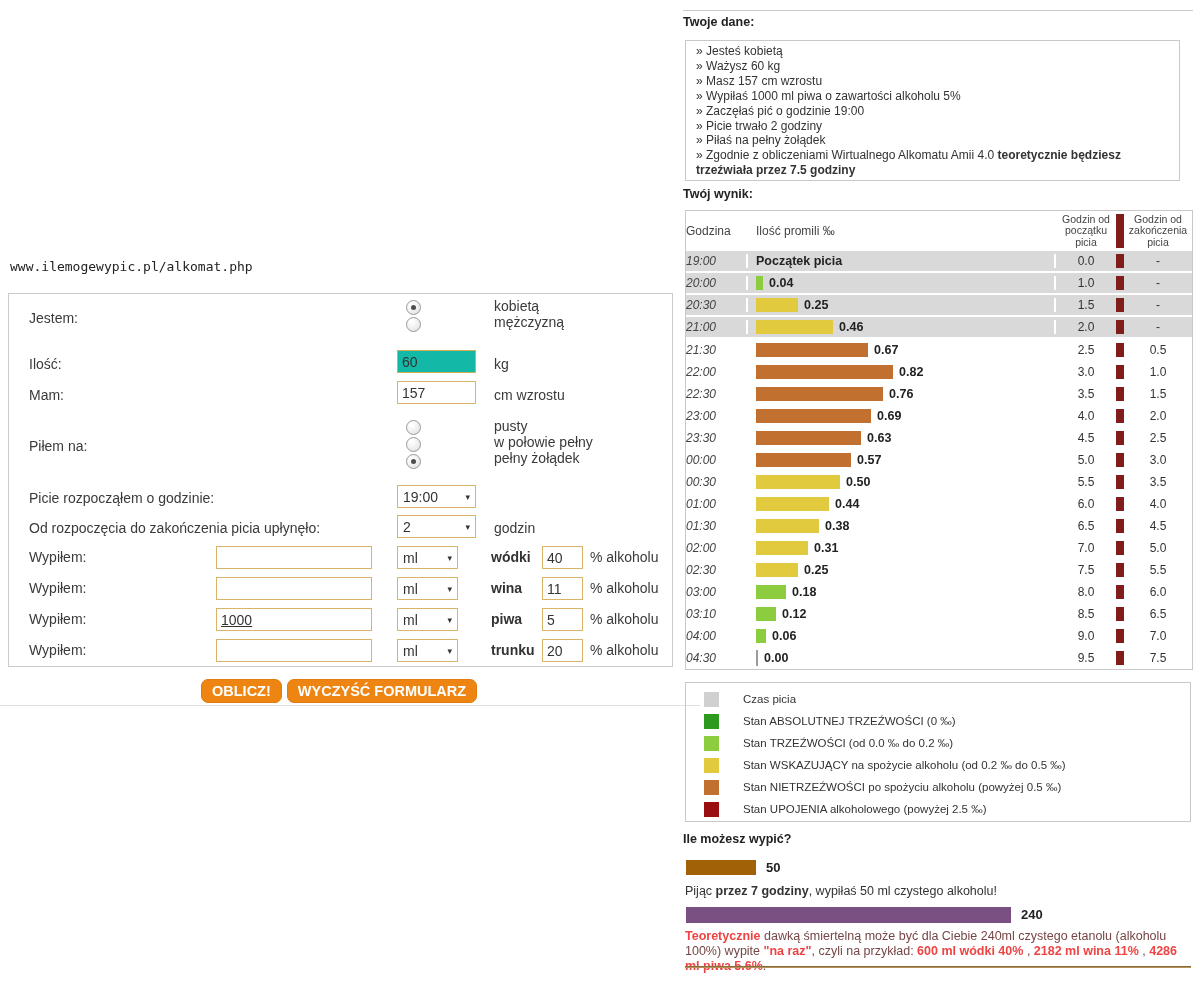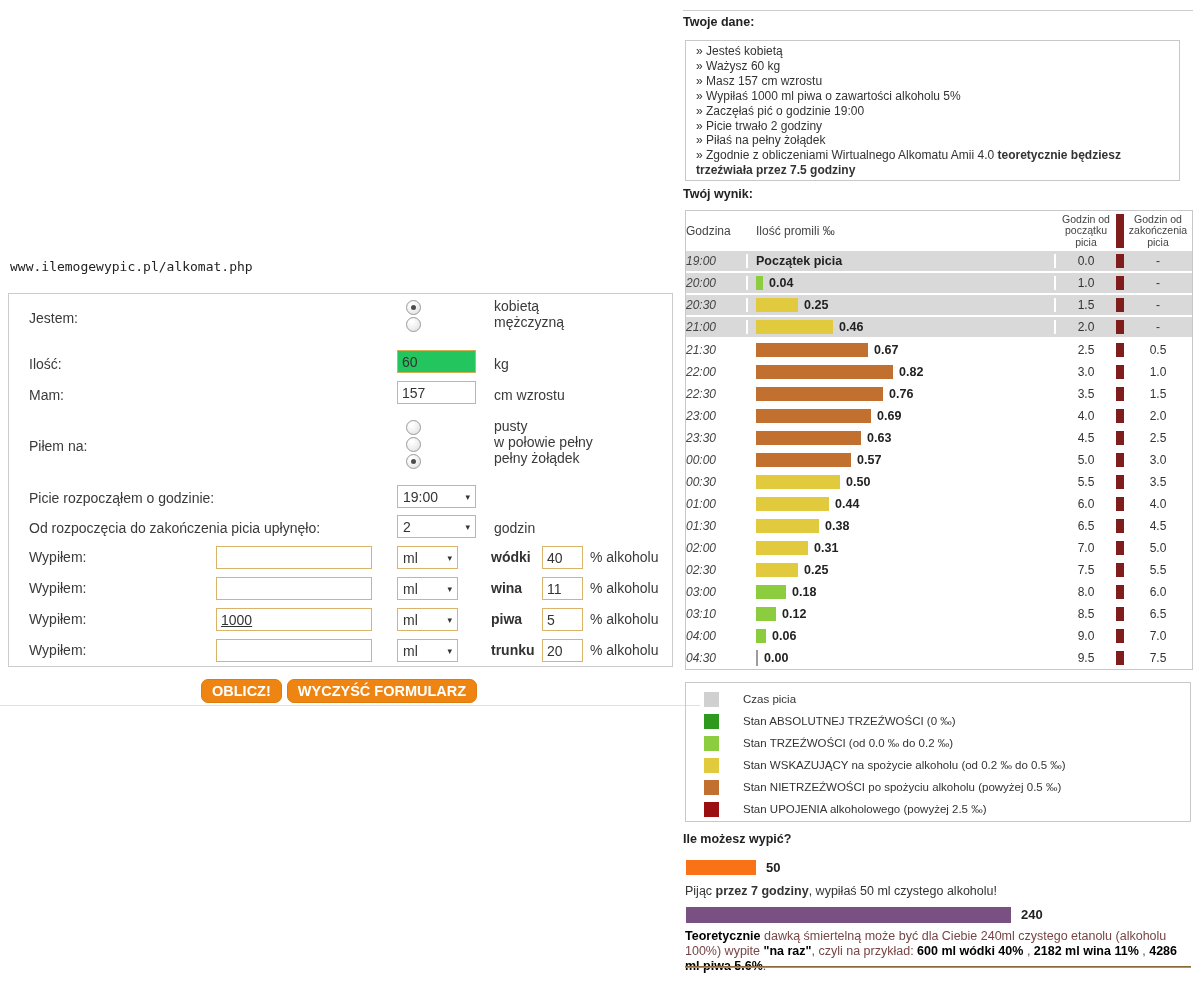--- a/index.html
+++ b/index.html
@@ -17,21 +17,21 @@
   .radio-col{position:absolute;left:397px;}
   .radio{width:13px;height:13px;border-radius:50%;border:1px solid #9a9a9a;
          background:radial-gradient(circle at 35% 30%,#fff 10%,#e9e9e9 70%,#d2d2d2);
          margin-bottom:2px;position:relative;}
   .radio.selected::after{content:"";position:absolute;left:4px;top:4px;width:5px;height:5px;
          border-radius:50%;background:#4d4d4d;}
   .opt-col{position:absolute;left:485px;}
   .opt-label{font-size:14px;color:#3a3a3a;line-height:16px;white-space:nowrap;}
   .tinput{position:absolute;box-sizing:border-box;border:1px solid #d9b36a;background:#fff;
           font-family:"Liberation Sans",sans-serif;font-size:14px;color:#333;padding:1px 4px;height:23px;}
-  .tinput.yellow{background:#22c55e;border-color:#d3ae55;}
+  .tinput.yellow{background:#14b8a6;border-color:#d3ae55;}
   .sel{position:absolute;box-sizing:border-box;border:1px solid #d9b36a;background:#fff;height:23px;
        font-size:14px;color:#333;display:flex;align-items:center;justify-content:space-between;
        padding:0 5px;cursor:default;}
   .sel .arrow{font-size:9px;color:#333;margin-left:4px;}
   .drink-row{position:absolute;left:0;width:663px;height:24px;}
   .dr-label{top:3px;}
   .dr-amount{left:207px;top:0;width:156px;text-decoration:underline;}
   .dr-unit{left:388px;top:0;width:61px;gap:20px;}
   .dr-name{position:absolute;left:482px;top:3px;font-size:14px;font-weight:bold;color:#333;}
   .dr-pct{left:533px;top:0;width:41px;}
@@ -65,26 +65,26 @@
   .bar{height:14px;flex:none;}
   .bar-value{font-size:12.5px;font-weight:bold;color:#222;margin-left:6px;white-space:nowrap;}
   .start-label{margin-left:0;}
   .legend-box{position:absolute;left:2px;top:682px;width:506px;height:140px;border:1px solid #c8c8c8;
               box-sizing:border-box;padding-top:5px;}
   .legend-row{display:flex;align-items:center;height:22px;padding-left:18px;}
   .legend-swatch{width:15px;height:15px;flex:none;}
   .legend-label{font-size:11.5px;color:#333;margin-left:24px;white-space:nowrap;}
   .hbar{position:absolute;left:3px;}
   .hbar .bar-num{position:absolute;top:0;font-size:13px;font-weight:bold;color:#222;}
-  .bar-blue{top:860px;width:70px;height:15px;background:#f97316;}
+  .bar-blue{top:860px;width:70px;height:15px;background:#a16207;}
   .bar-purple{top:907px;width:325px;height:16px;background:#7a4f82;}
   .caption{position:absolute;left:2px;top:884px;font-size:12.5px;color:#333;white-space:nowrap;}
   .lethal{position:absolute;left:2px;top:929px;width:506px;font-size:12.5px;line-height:15px;}
   .seg-dark{color:#774545;}
-  .seg-red{color:#000000;font-weight:bold;}
+  .seg-red{color:#ef4444;font-weight:bold;}
   .r-botline{position:absolute;left:2px;top:966px;width:506px;height:2px;background:#b59158;
              border-top:1px solid #8a6a3a;box-sizing:border-box;}
 </style>
 </head>
 <body>
 
 <div id="canvas">
 
   <div class="url">www.ilemogewypic.pl/alkomat.php</div>
 

